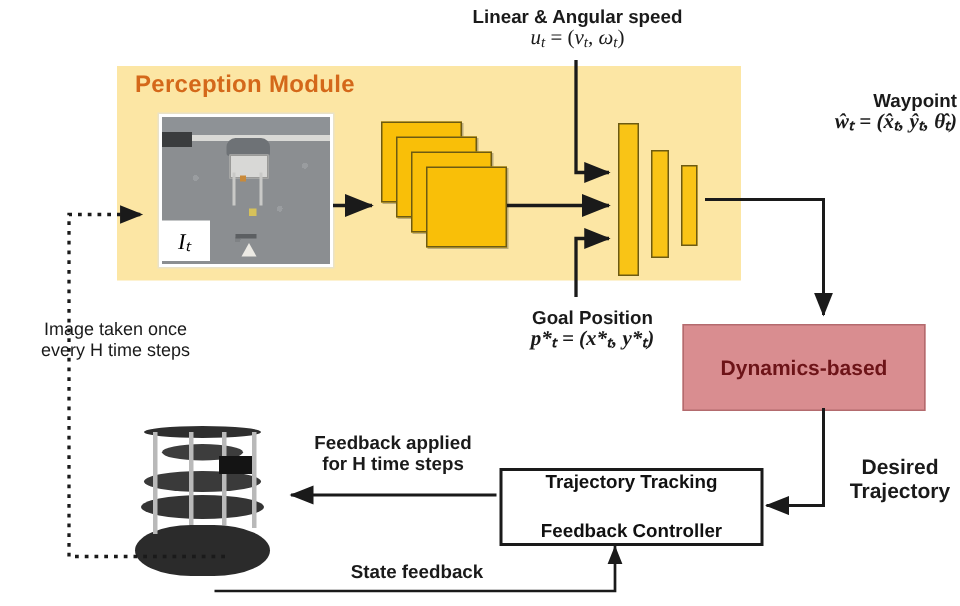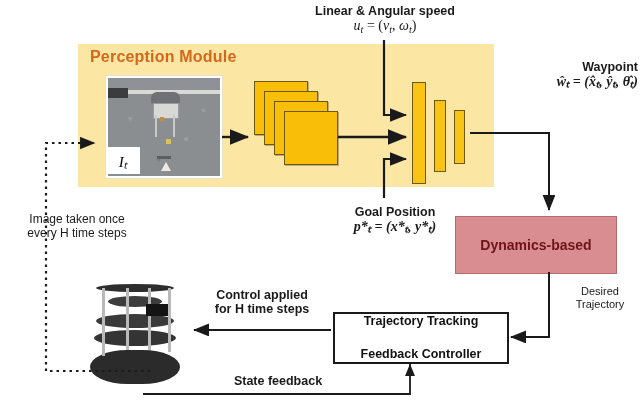--- a/index.html
+++ b/index.html
@@ -114,32 +114,32 @@
 
   <div class="lbl" style="left:305px;top:205px;width:180px;font-size:12.5px;font-weight:bold;">
     <span class="l1">Goal Position</span>
     <span class="l2 math" style="font-size:14px;font-weight:bold;">p*ₜ = (x*ₜ, y*ₜ)</span>
   </div>
 
   <div id="planning">
     <span>Dynamics-based</span>
   </div>
 
-  <div class="lbl" style="left:561px;top:285px;width:78px;font-size:11px;">
+  <div class="lbl" style="left:561px;top:303px;width:78px;font-size:14px;font-weight:bold;">
     <span class="l1">Desired</span>
     <span class="l2">Trajectory</span>
   </div>
 
   <div id="controller">
     <span>Trajectory Tracking</span>
     <span>Feedback Controller</span>
   </div>
 
   <div class="lbl" style="left:198px;top:288px;width:128px;font-size:12.5px;font-weight:bold;">
-    <span class="l1">Control applied</span>
+    <span class="l1">Feedback applied</span>
     <span class="l2">
       <span>for H time steps</span>
     </span>
   </div>
 
   <div class="lbl" style="left:213px;top:374px;width:130px;font-size:12.5px;font-weight:bold;">State feedback</div>
 
   <div class="lbl" style="left:2px;top:213px;width:150px;font-size:12px;">
     <span class="l1">Image taken once</span>
     <span class="l2">every H time steps</span>

